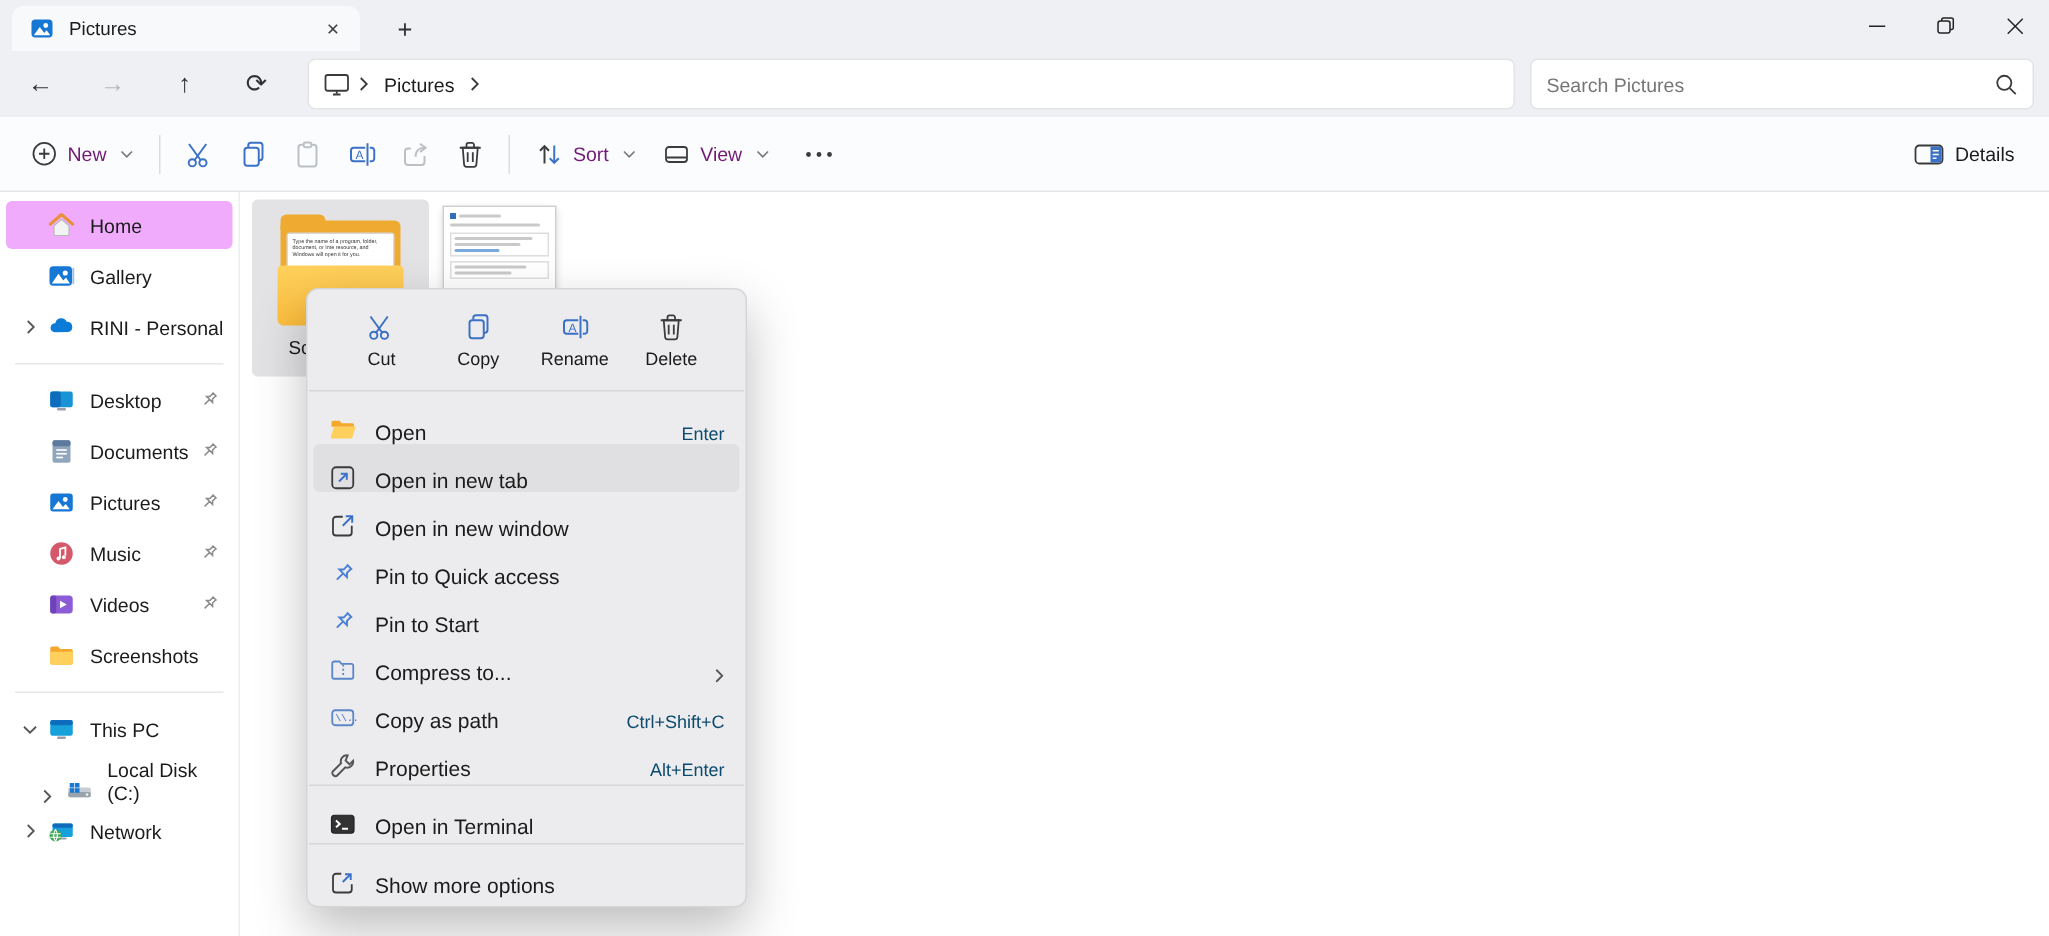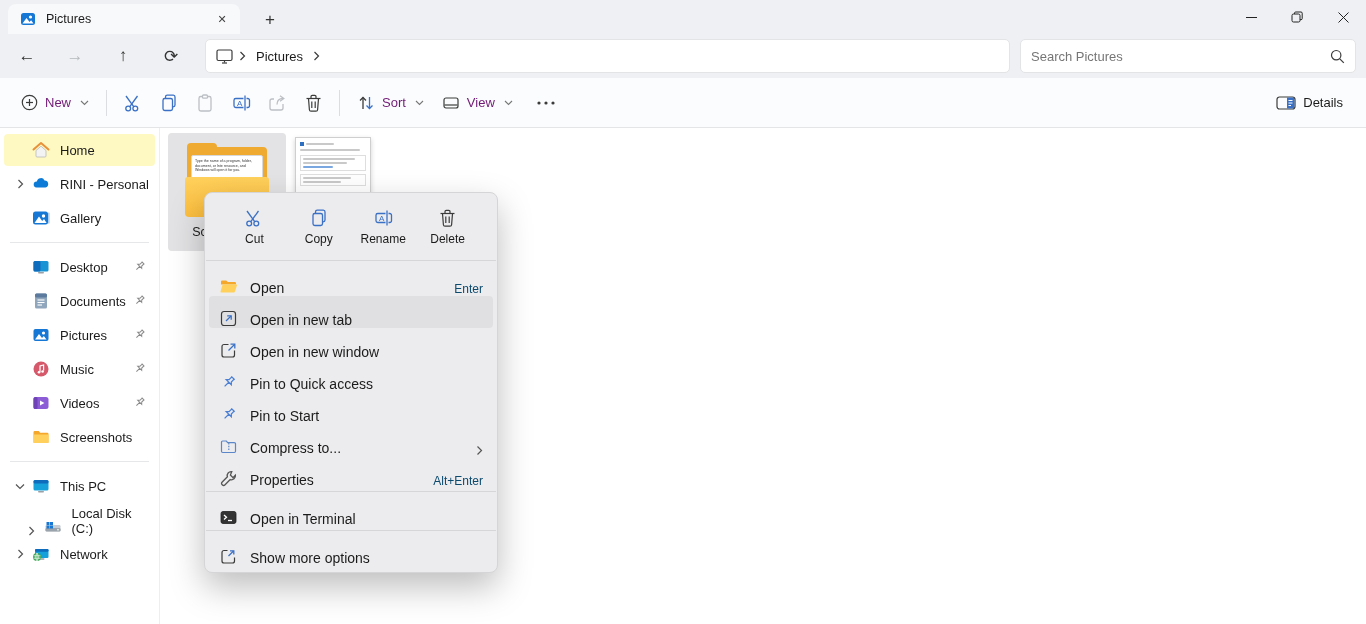--- a/index.html
+++ b/index.html
@@ -45,21 +45,21 @@
   .tb-sep { width:1px; height:26px; background:#dcdde0; margin:0 8px; }
   .chev-down { margin-left:2px; }
   .tb-details { position:absolute; right:14px; display:flex; align-items:center; gap:7px;
     height:34px; padding:0 9px; border-radius:4px; font-size:13px; }
 
   
   .sidebar { position:absolute; left:0; top:128px; width:160px; height:496px; background:#fff;
     border-right:1px solid #eceef0; padding-top:6px; }
   .side-item { position:relative; height:32px; display:flex; align-items:center; border-radius:4px;
     margin:0 4px 2px 4px; font-size:13px; }
-  .side-item.active { background:#fef9c3; }
+  .side-item.active { background:#f0abfc; }
   .s-chev { width:24px; margin-left:4px; display:flex; justify-content:center; color:#555; }
   .s-icon { width:18px; height:18px; margin-right:10px; flex:0 0 auto; }
   .side-item.noexp { padding-left:28px; }
   .side-item.indent1 { padding-left:12px;align-items:flex-end; }
   .s-pin { position:absolute; right:8px; top:8px; width:15px; height:15px; }
   .side-sep { height:1px; background:#e6e7e9; margin:8px 10px; }
 
   
   .main { position:absolute; left:160px; top:128px; width:1206px; height:496px; background:#fff; }
   .tile { position:absolute; left:8px; top:5px; width:118px; height:118px; background:#e3e3e5;
@@ -299,44 +299,44 @@
   <div class="side-item active noexp">
     <span class="s-icon">
       <svg width="18" height="18" viewBox="0 0 18 18">
           <path d="M1.5 8.5 9 2l7.5 6.5" fill="none" stroke="#e8913a" stroke-width="2" stroke-linecap="round" stroke-linejoin="round"></path>
           <path d="M4 9.5V15a1 1 0 0 0 1 1h8a1 1 0 0 0 1-1V9.5L9 5.2z" fill="#f3f3f3" stroke="#b9b9b9" stroke-width=".8"></path>
         </svg>
     </span>
     <span>Home</span>
   </div>
 
+  <div class="side-item noexp">
+    <span class="s-icon">
+      <svg width="18" height="18" viewBox="0 0 18 18">
+          <rect x="1" y="2.5" width="15" height="13" rx="2.5" fill="#1777d4"></rect>
+          <circle cx="11.5" cy="7" r="1.7" fill="#fff"></circle>
+          <path d="M2.5 14 7 7.5l3.2 4.5 1.8-2 2.6 4z" fill="#fff"></path>
+          <rect x="16.2" y="3.5" width="1.3" height="11" rx=".6" fill="#9bc3ea"></rect>
+        </svg>
+    </span>
+    <span>Gallery</span>
+  </div>
+
   <div class="side-item">
     <span class="s-chev">
       <svg width="7" height="10" viewBox="0 0 7 10" fill="none" stroke="#555" stroke-width="1.2">
           <polyline points="1.5,1 5.5,5 1.5,9"></polyline>
         </svg>
     </span>
     <span class="s-icon">
       <svg width="18" height="18" viewBox="0 0 18 18">
           <path d="M4.5 12.5a3 3 0 0 1 .4-6 4 4 0 0 1 7.6-1 3.5 3.5 0 0 1 1 6.9z" fill="#0b7bd7"></path>
         </svg>
     </span>
     <span>RINI - Personal</span>
-  </div>
-
-  <div class="side-item noexp">
-    <span class="s-icon">
-      <svg width="18" height="18" viewBox="0 0 18 18">
-          <rect x="1" y="2.5" width="15" height="13" rx="2.5" fill="#1777d4"></rect>
-          <circle cx="11.5" cy="7" r="1.7" fill="#fff"></circle>
-          <path d="M2.5 14 7 7.5l3.2 4.5 1.8-2 2.6 4z" fill="#fff"></path>
-          <rect x="16.2" y="3.5" width="1.3" height="11" rx=".6" fill="#9bc3ea"></rect>
-        </svg>
-    </span>
-    <span>Gallery</span>
   </div>
 
   <div class="side-sep"></div>
 
   <div class="side-item noexp">
     <span class="s-icon">
       <svg width="18" height="18" viewBox="0 0 18 18">
           <rect x="1.5" y="3" width="15" height="10.5" rx="1.5" fill="#1894d4"></rect>
           <rect x="1.5" y="3" width="7" height="10.5" fill="#0f6cbd" rx="1.5"></rect>
           <rect x="6" y="14" width="6" height="1.6" rx=".8" fill="#9aa0a6"></rect>
@@ -649,20 +649,30 @@
         </svg>
     </span>
     <span>Compress to...</span>
     <span class="ctx-sub">
       <svg width="7" height="11" viewBox="0 0 7 11" fill="none" stroke="#555" stroke-width="1.2">
           <polyline points="1.5,1.5 5.5,5.5 1.5,9.5"></polyline>
         </svg>
     </span>
   </div>
 
+  <div class="ctx-item">
+    <span class="ctx-icon">
+      <svg width="19" height="19" viewBox="0 0 19 19">
+          <rect x="2.5" y="4.5" width="14" height="10" rx="2" fill="none" stroke="#5b87c9" stroke-width="1.2"></rect>
+          <text x="4.5" y="11.5" font-size="6.5" fill="#3a70c5" font-family="Liberation Mono,monospace">\\..</text>
+        </svg>
+    </span>
+    <span>Copy as path</span>
+    <span class="ctx-shortcut">Ctrl+Shift+C</span>
+  </div>
 
   <div class="ctx-item">
     <span class="ctx-icon">
       <svg width="19" height="19" viewBox="0 0 19 19" fill="none" stroke="#555" stroke-width="1.3">
           <path d="M12.8 2.6a4 4 0 0 0-4.4 5.2L3 13.2a1.6 1.6 0 0 0 0 2.3l.5.5a1.6 1.6 0 0 0 2.3 0l5.4-5.4a4 4 0 0 0 5.2-4.4L14 8.6l-2.6-2.6z"></path>
         </svg>
     </span>
     <span>Properties</span>
     <span class="ctx-shortcut">Alt+Enter</span>
   </div>

